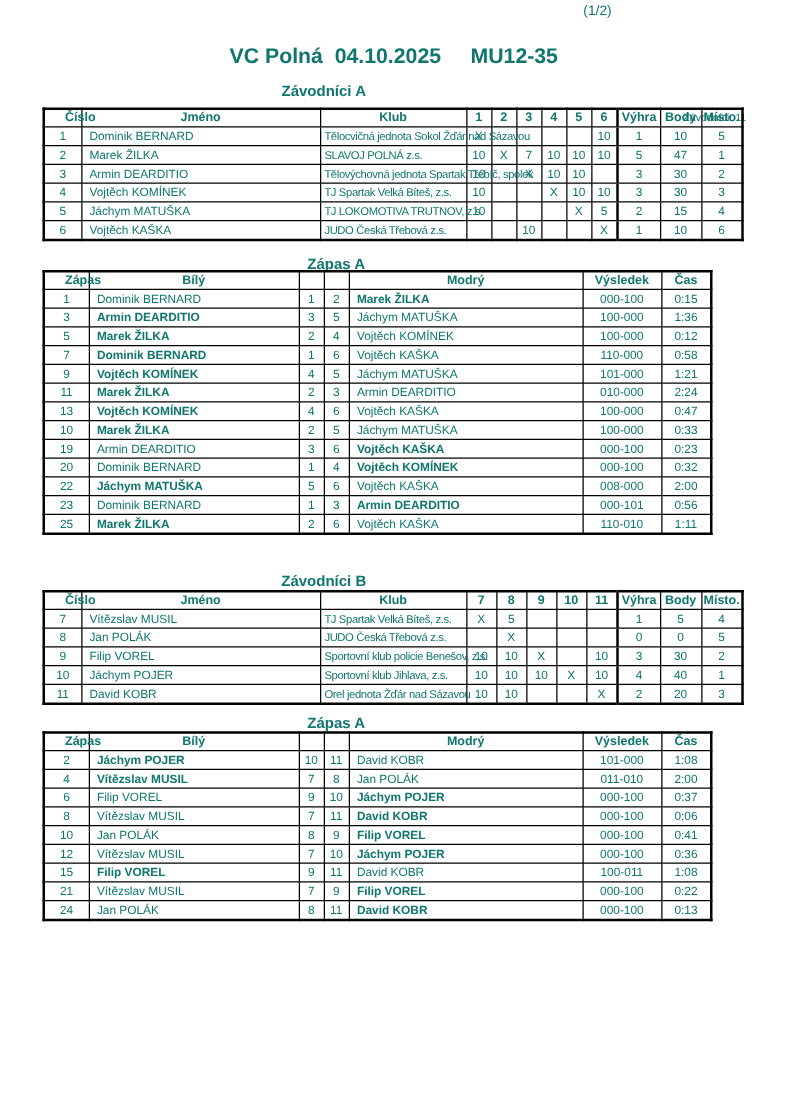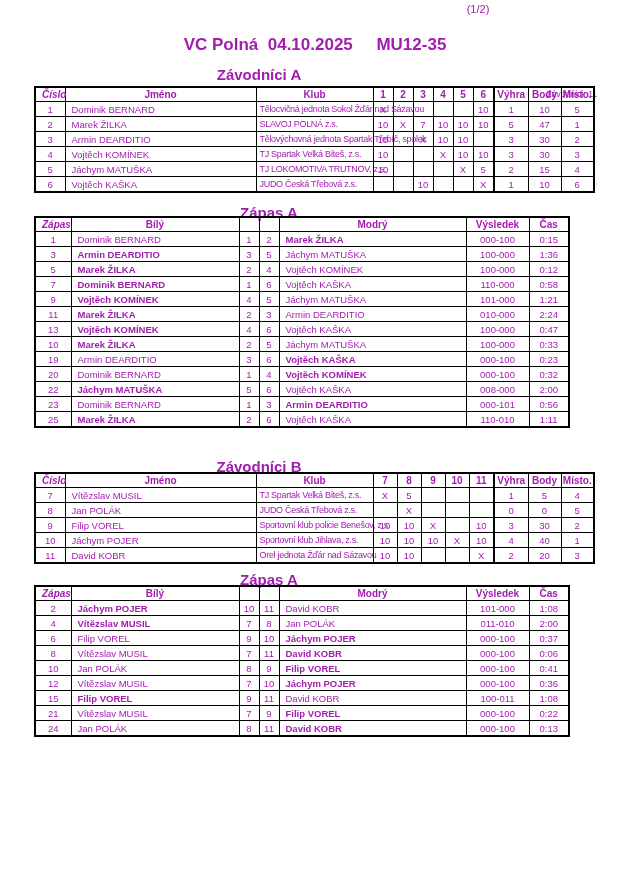--- a/index.html
+++ b/index.html
@@ -1,39 +1,39 @@
 <!DOCTYPE html>
 <html><head>
 <meta charset="utf-8">
 <style>
   html,body { margin:0; padding:0; background:#ffffff; }
   .page {
     position:relative; width:630px; height:891px; background:#ffffff;
-    font-family:"Liberation Sans", sans-serif; color:#a21caf; overflow:hidden;
+    font-family:"Liberation Sans", sans-serif; color:#0f766e; overflow:hidden;
   }
   .abs { position:absolute; }
   #page-ind { left:450px; top:3px; width:56px; text-align:center; font-size:11px; }
   #doc-title { left:0; top:35px; width:630px; text-align:center; font-size:17px; font-weight:bold; white-space:pre; }
   #count-label { left:470px; top:61px; width:127px; text-align:right; font-size:8.5px;margin-top:28px; }
-  .sec-title { font-weight:bold; font-size:15px; text-align:center; }
+  .sec-title { font-weight:bold; font-size:12px; text-align:center; }
   #sec-a-title { left:34px; top:66px; width:450px; }
   #match-a-title { left:34px; top:204px; width:470px; }
   #sec-b-title { left:34px; top:458px; width:450px; }
   #match-b-title { left:34px; top:571px; width:470px; }
 
   table { border-collapse:collapse; table-layout:fixed; position:absolute; border:2px solid #000; }
   #table-a { left:34px; top:86px;  width:559px; }
   #table-b { left:34px; top:472px; width:559px; }
   #table-ma { left:34px; top:216px; width:534px; }
   #table-mb { left:34px; top:585px; width:534px; }
 
   th, td { border:1px solid #000; padding:0; overflow:visible; white-space:nowrap; vertical-align:middle; }
   th { height:13px; font-size:10px; font-weight:bold; text-align:center; }
   td { height:14px; font-size:9.5px; text-align:center; }
-  th.hleft { text-align:left; padding-left:6px;font-style:italic; }
+  th.hleft { text-align:left; padding-left:16px; }
   td.name { text-align:left; padding-left:6px; }
   td.club { text-align:left; padding-left:3px; font-size:9px; letter-spacing:-0.3px; }
   .grp { border-left:2px solid #000; }
   td.win { font-weight:bold; }
 </style>
 </head>
 <body>
 
 <div class="page">
 

